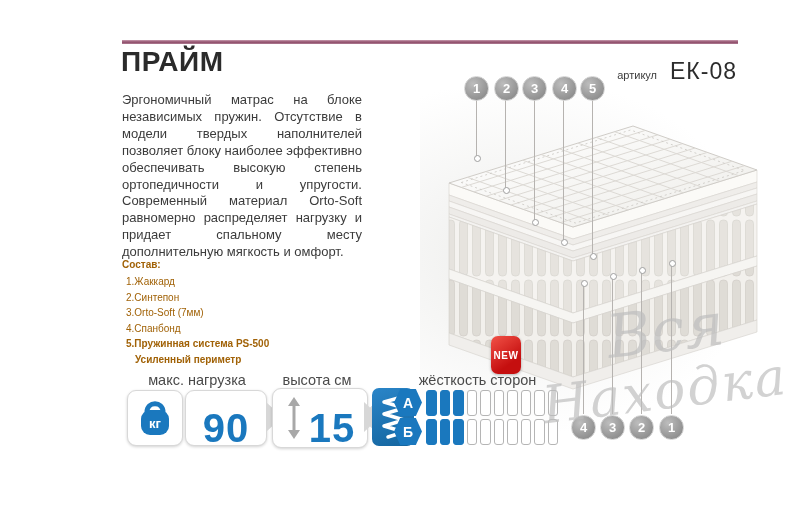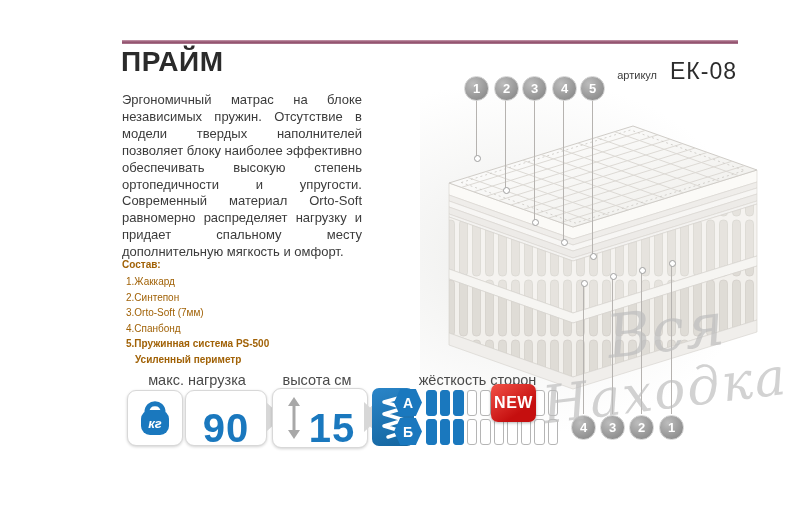--- a/index.html
+++ b/index.html
@@ -32,24 +32,24 @@
   .spring-tile{position:absolute;left:372px;top:388px;width:42px;height:58px;border-radius:7px;
     background:linear-gradient(160deg,#2a85c8,#14659f);display:flex;align-items:center;justify-content:center;}
   .side-badge{position:absolute;left:394px;width:28px;height:27px;background:#1a78be;
     clip-path:polygon(22% 0,78% 0,100% 50%,78% 100%,22% 100%,0 50%);
     display:flex;align-items:center;justify-content:center;color:#fff;font-size:14px;font-weight:bold;z-index:3;}
   .firmness-rows{position:absolute;left:426px;top:390px;}
   .firm-row{display:flex;gap:3px;margin-bottom:3px;}
   .seg{width:10.5px;height:26px;border-radius:3px;background:#fff;border:1px solid #b5b5b5;box-sizing:border-box;}
   .seg-fill{background:#1a78be;border-color:#1a78be;}
   
-  .new-badge{position:absolute;left:491px;top:336px;width:45px;height:38px;border-radius:7px;
+  .new-badge{position:absolute;left:491px;top:336px;width:30px;height:38px;border-radius:7px;
     background:linear-gradient(145deg,#f25247,#c50f0f 70%);box-shadow:0 1px 3px rgba(0,0,0,.3);
     display:flex;align-items:center;justify-content:center;color:#fff;font-weight:bold;
-    font-size:16px;letter-spacing:.5px;z-index:5;margin-top:48px;}
+    font-size:10px;letter-spacing:.5px;z-index:5;}
   
   .diagram-bg{position:absolute;left:420px;top:90px;width:370px;height:370px;
     background:radial-gradient(ellipse at 28% 45%,#ededeb 0%,rgba(255,255,255,0) 62%);}
   .mattress-svg{position:absolute;left:432px;top:98px;}
   .vline{position:absolute;width:1px;background:#b6b3b0;}
   .co-dot{position:absolute;width:5px;height:5px;border-radius:50%;background:#fff;border:1px solid #9f9f9f;}
   .co-circle{position:absolute;width:23px;height:23px;border-radius:50%;
     background:radial-gradient(circle at 35% 30%,#bdbdbd,#8f8f8f 75%);border:1.5px solid #d2d2d2;
     display:flex;align-items:center;justify-content:center;color:#fff;font-size:13px;font-weight:bold;z-index:2;}
   
@@ -169,21 +169,21 @@
   <div class="co-circle" style="left:600px;top:415px;">3</div>
   <div class="co-circle" style="left:629px;top:415px;">2</div>
   <div class="co-circle" style="left:659px;top:415px;">1</div>
 
   <div class="new-badge">NEW</div>
 
   <div class="spec-label" style="left:127px;width:140px;">макс. нагрузка</div>
   <div class="spec-label" style="left:262px;width:110px;">высота см</div>
   <div class="spec-label" style="left:400px;width:155px;">жёсткость сторон</div>
 
-  <div class="spec-box" style="left:127px;top:390px;width:54px;height:54px;font-style:italic;">
+  <div class="spec-box" style="left:127px;top:390px;width:54px;height:54px;">
     <svg width="40" height="44" viewBox="0 0 40 44">
       <path d="M12 16 C12 5, 28 5, 28 16" fill="none" stroke="#1a78be" stroke-width="5" stroke-linecap="round"></path>
       <rect x="6" y="14" width="28" height="25" rx="9" fill="#1a78be"></rect>
       <text x="20" y="32" font-size="13" font-weight="bold" fill="#ffffff" text-anchor="middle" font-family="Liberation Sans, sans-serif">кг</text>
     </svg>
   </div>
   <div class="spec-box" style="left:185px;top:390px;width:80px;height:54px;">
     <span class="big-num">90</span>
   </div>
 

